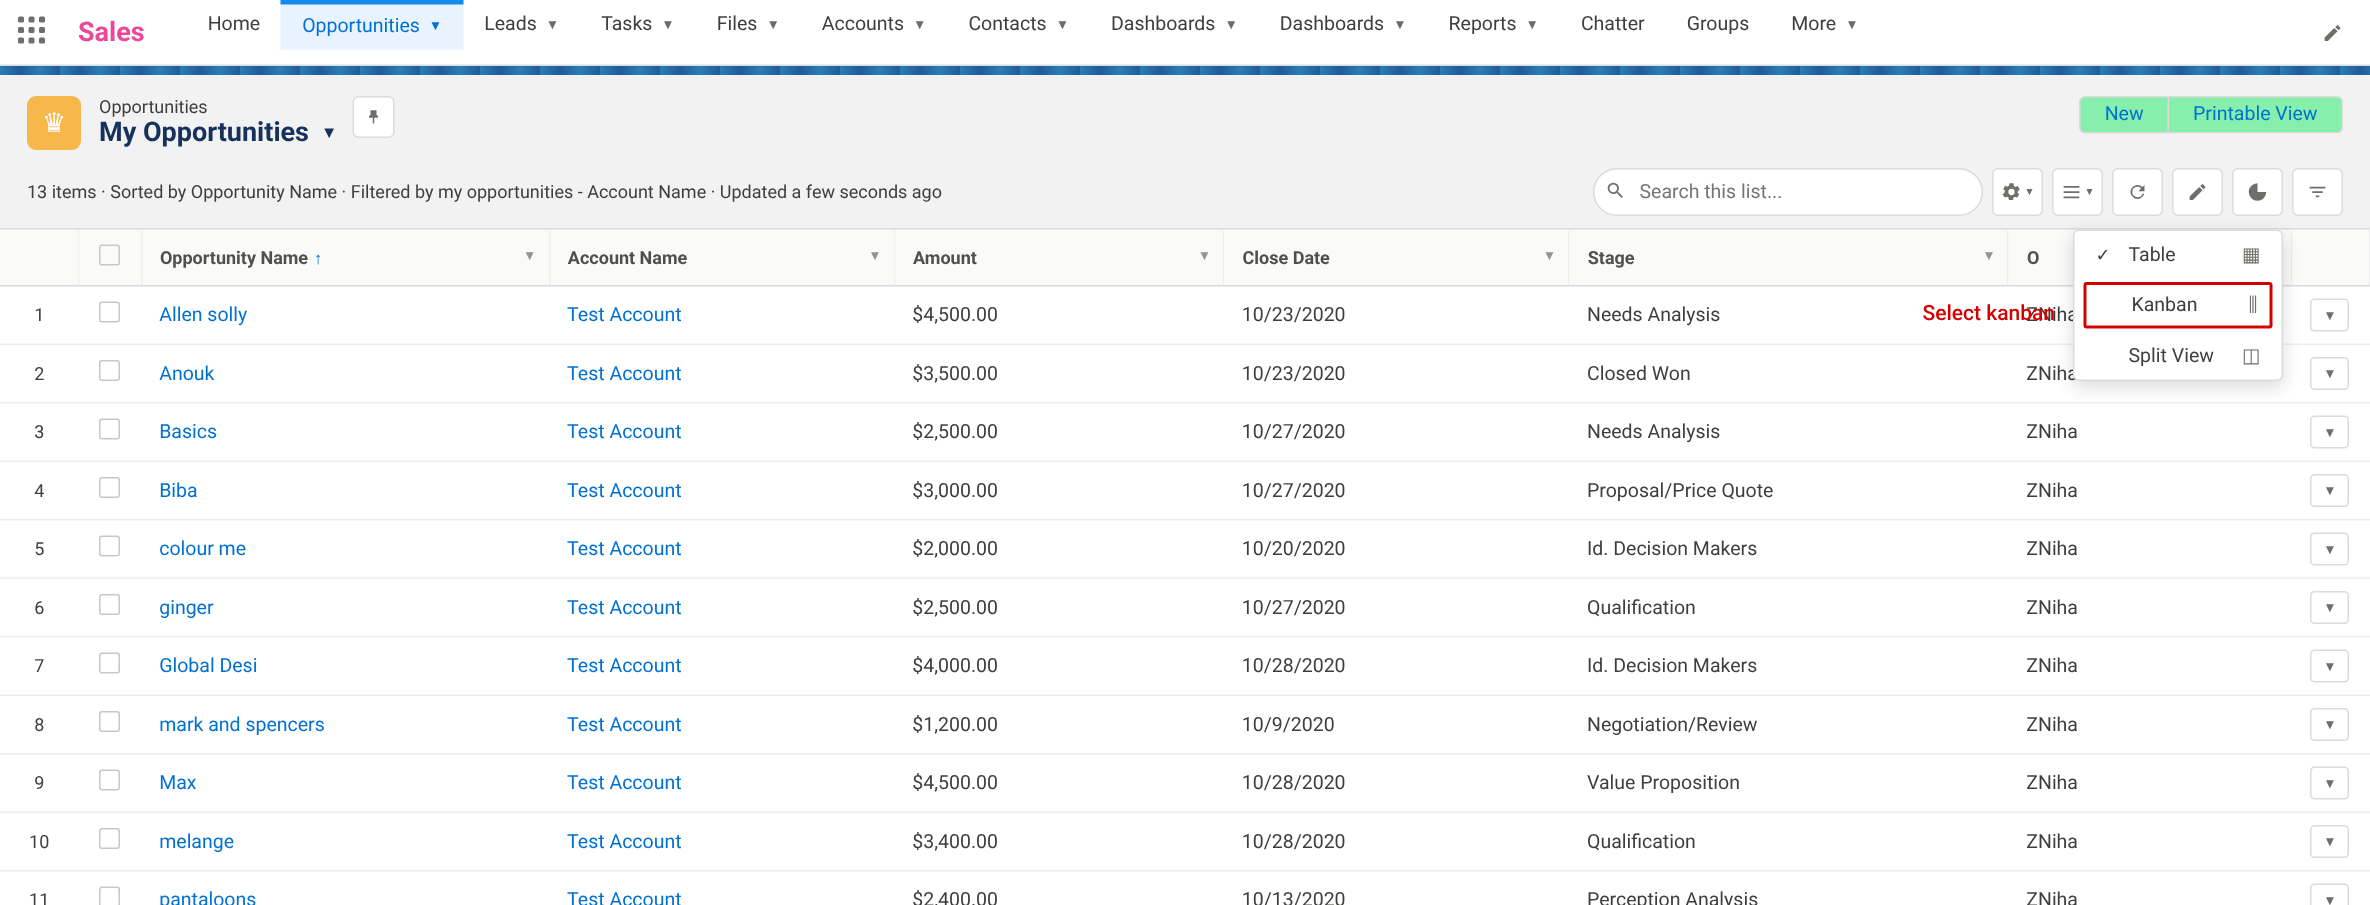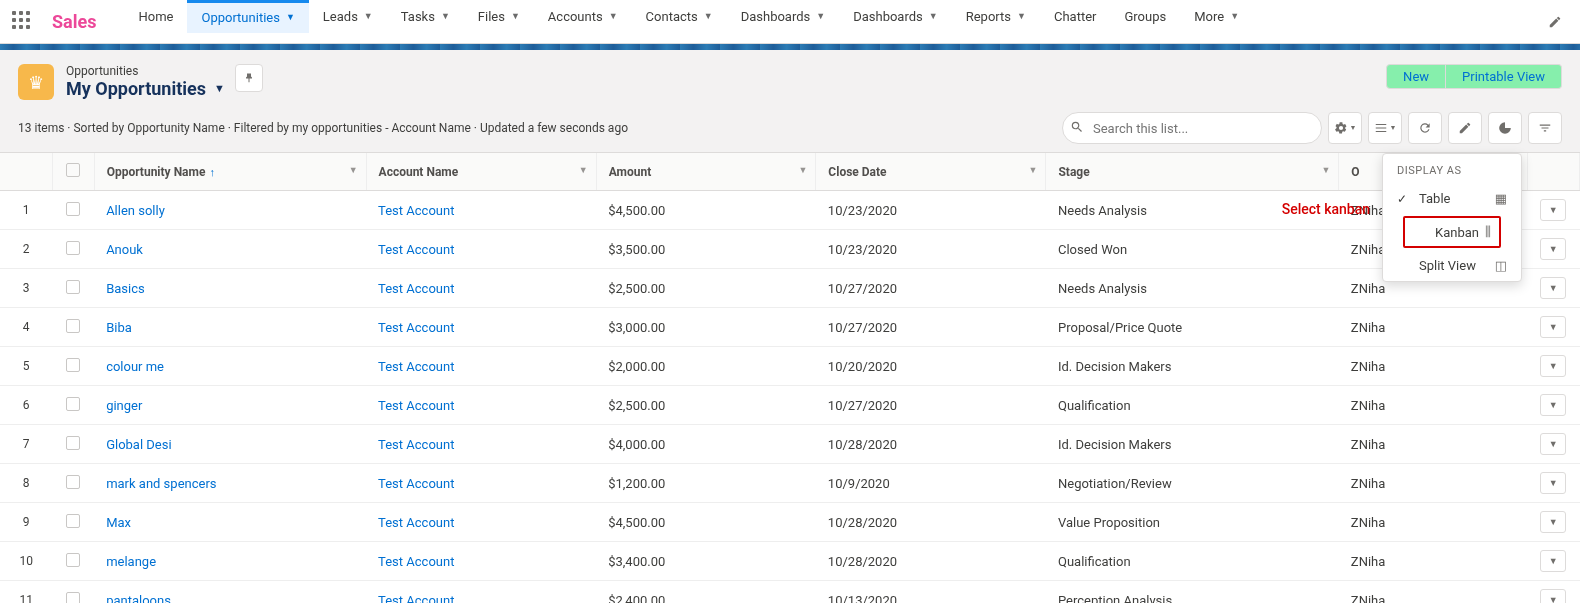--- a/index.html
+++ b/index.html
@@ -45,21 +45,21 @@
 .chk{width:14px;height:14px;border:1px solid #c9c7c5;border-radius:2px;display:inline-block}
 .link{color:#0070d2;cursor:pointer}
 .action-cell{width:40px;text-align:center}
 .action-btn{width:26px;height:22px;border:1px solid #dddbda;border-radius:3px;display:inline-flex;align-items:center;justify-content:center;background:#fff;cursor:pointer;font-size:9px;color:#706e6b}
 .sort-arrow{color:#0070d2;margin-left:4px;font-size:11px}
 .popover{position:absolute;top:0;right:58px;width:140px;background:#fff;border:1px solid #dddbda;border-radius:4px;box-shadow:0 4px 12px rgba(0,0,0,.15);z-index:10}
 .pop-title{padding:10px 14px 6px;font-size:11px;color:#706e6b;letter-spacing:.5px}
 .pop-item{display:flex;align-items:center;padding:8px 14px;cursor:pointer;font-size:13px;color:#3e3e3c}
 .pop-item .tick{width:16px;margin-right:6px;color:#3e3e3c;font-size:12px}
 .pop-item .ic{margin-left:auto;color:#706e6b}
-.pop-item.highlight{border:2.5px solid #d40000;border-radius:2px;margin:2px 20px;padding:6px 8px}
+.pop-item.highlight{border:2.5px solid #d40000;border-radius:2px;margin:2px 6px;padding:6px 8px}
 .callout{position:absolute;color:#d40000;font-size:14px;font-weight:500;right:210px;top:48px;z-index:11}
 .col-opp{width:260px}
 .col-acct{width:220px}
 .col-amt{width:210px}
 .col-date{width:220px}
 .col-stage{width:280px}
 .col-alias{width:180px}
 svg{display:block}
 </style>
 </head>
@@ -342,21 +342,20 @@
           <td>Perception Analysis</td>
           <td>ZNiha</td>
           <td class="action-cell"><span class="action-btn">▼</span></td>
         </tr>
       </tbody>
   </table>
 
   <div class="callout">Select kanban</div>
 
   <div class="popover">
-    <div class="pop-title">DISPLAY AS</div>
     <div id="pop-items">
         <div class="pop-item">
           <span class="tick">✓</span>
           <span>Table</span>
           <span class="ic">▦</span>
         </div>
         <div class="pop-item highlight">
           <span class="tick"></span>
           <span>Kanban</span>
           <span class="ic">⫼</span>

